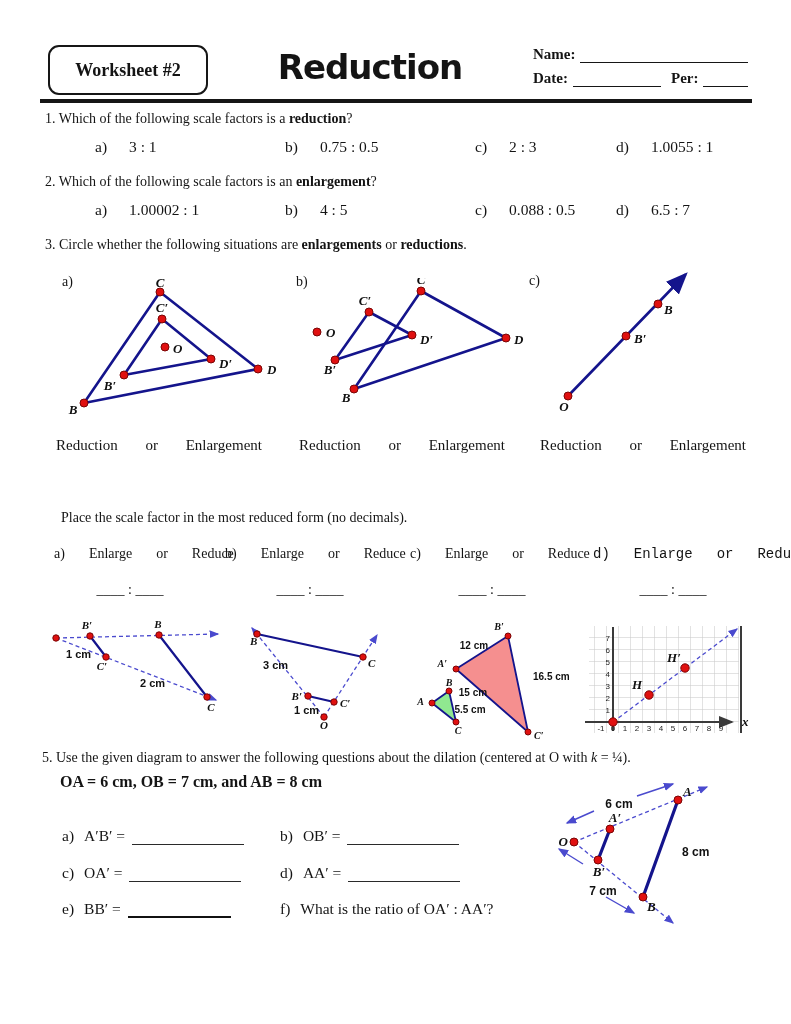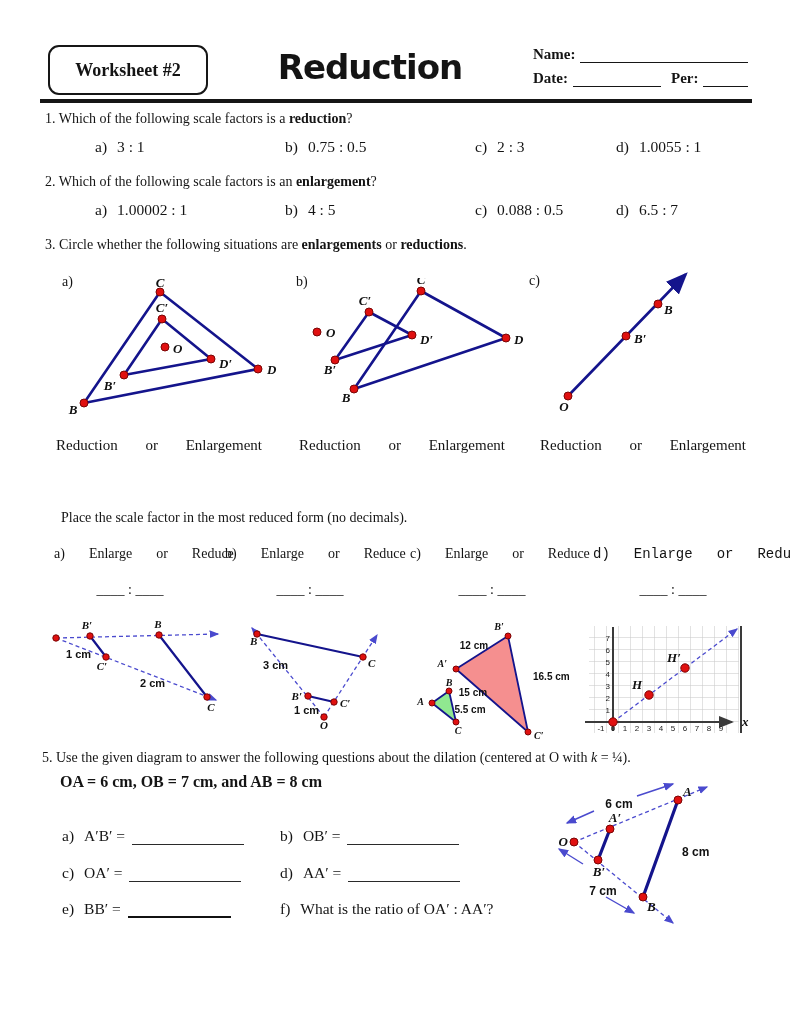--- a/index.html
+++ b/index.html
@@ -13,21 +13,21 @@
          font-weight:bold;font-size:34px;letter-spacing:-1px;}
   .nameblock{left:533px;top:46px;width:215px;font-weight:bold;font-size:15px;}
   .nb-row{display:flex;align-items:flex-end;margin-bottom:7px;justify-content:flex-end;}
   .wline{display:inline-block;border-bottom:1.5px solid #161616;height:13px;flex:1;margin-left:5px;}
   .wline.fixed{flex:none;width:88px;}
   .divider{left:40px;top:99px;width:712px;height:3.5px;background:#161616;}
   
   .qtext{font-size:14px;white-space:nowrap;}
   .b{font-weight:bold;}
   .opt{font-size:15.5px;white-space:nowrap;}
-  .opt .ov{margin-left:10px;}
+  .opt .ov{margin-left:22px;}
   
   .choice{display:flex;justify-content:space-between;width:206px;font-size:15px;}
   
   .subrow{font-size:14px;white-space:nowrap;}
   .subrow span{margin-right:0;}
   .subrow .w{margin-left:24px;}
   .blank{font-size:14px;transform:translateX(-50%);white-space:nowrap;}
   
   .part{font-size:15.5px;white-space:nowrap;display:flex;align-items:flex-end;}
   .part .plabel{margin-right:10px;}

